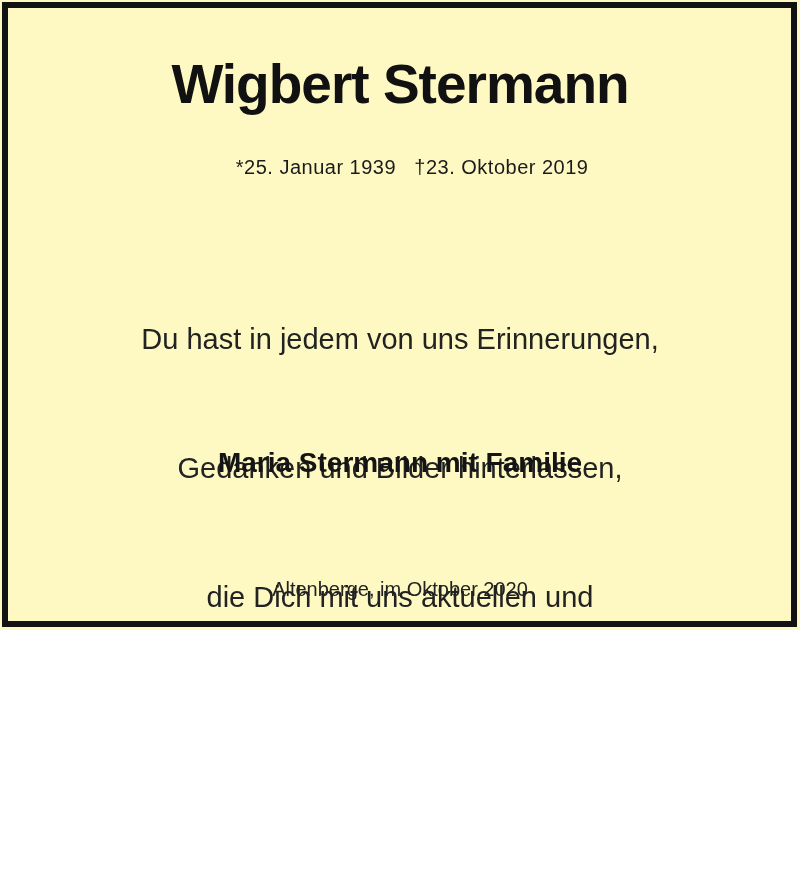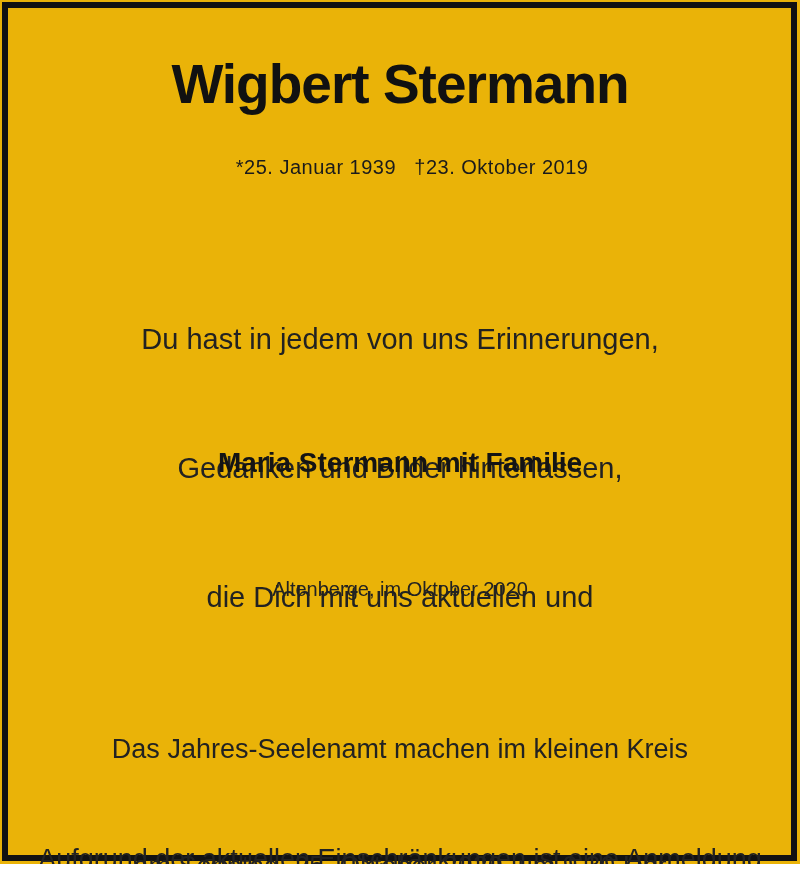--- a/index.html
+++ b/index.html
@@ -4,22 +4,22 @@
 <title>Traueranzeige</title>
 <style>
   html, body {
     margin: 0;
     padding: 0;
     background: #ffffff;
   }
   .page {
     position: relative;
     width: 800px;
-    height: 864px;
-    background: #eab308;
+    height: 630px;
+    background: #fef9c3;
     font-family: "Liberation Sans", "DejaVu Sans", sans-serif;
     color: #1b1b1b;
     overflow: hidden;
   }
   .frame {
     position: absolute;
     left: 2px;
     top: 2px;
     right: 3px;
     bottom: 3px;

